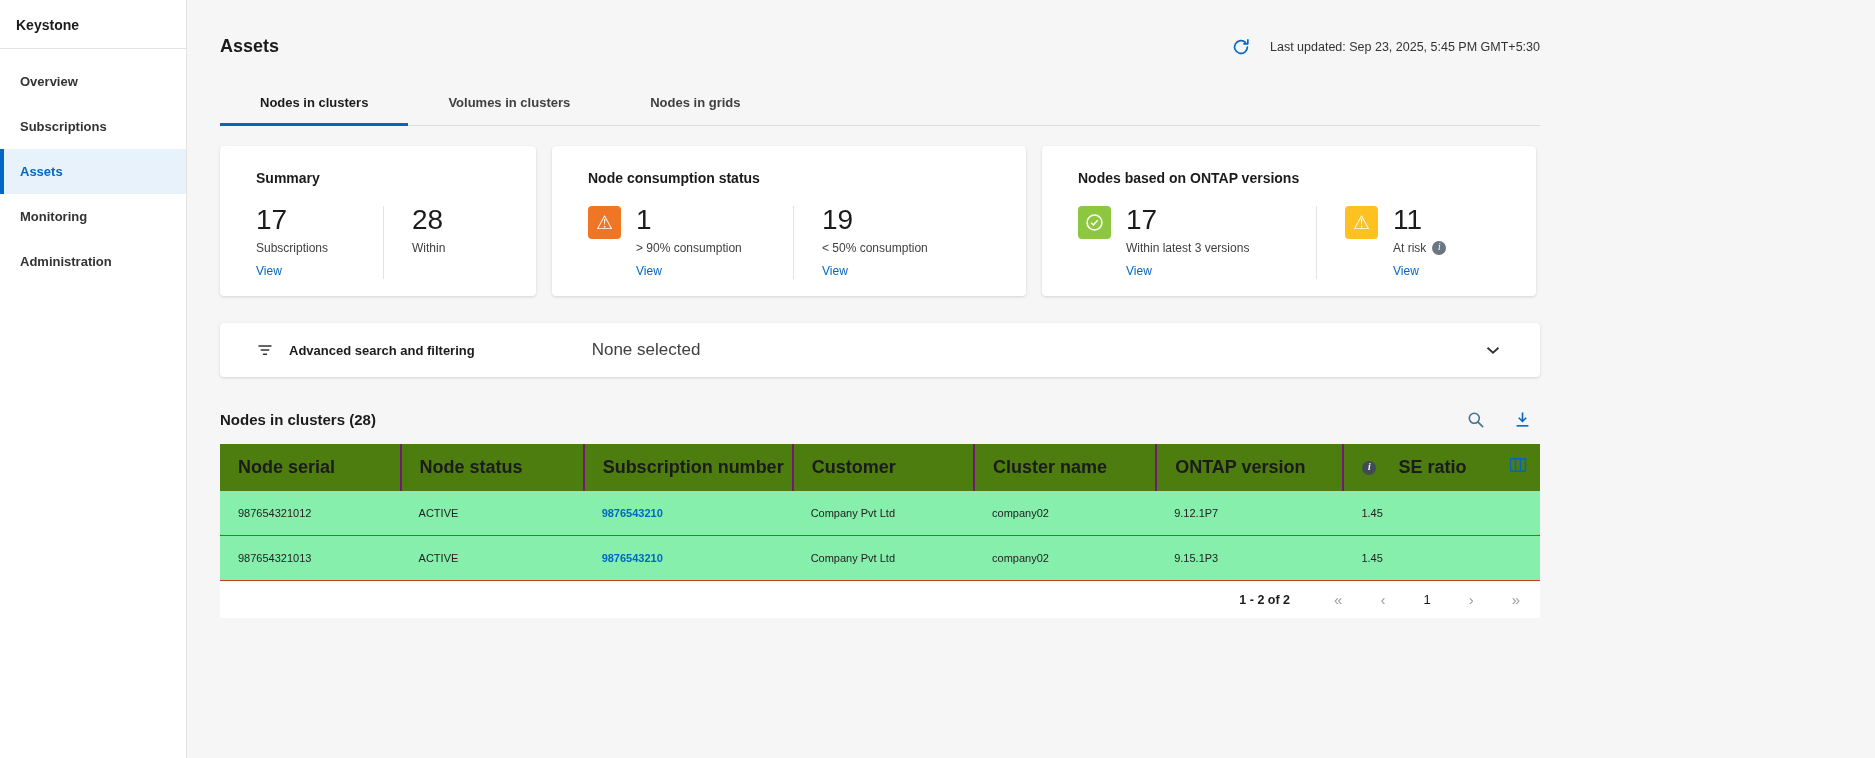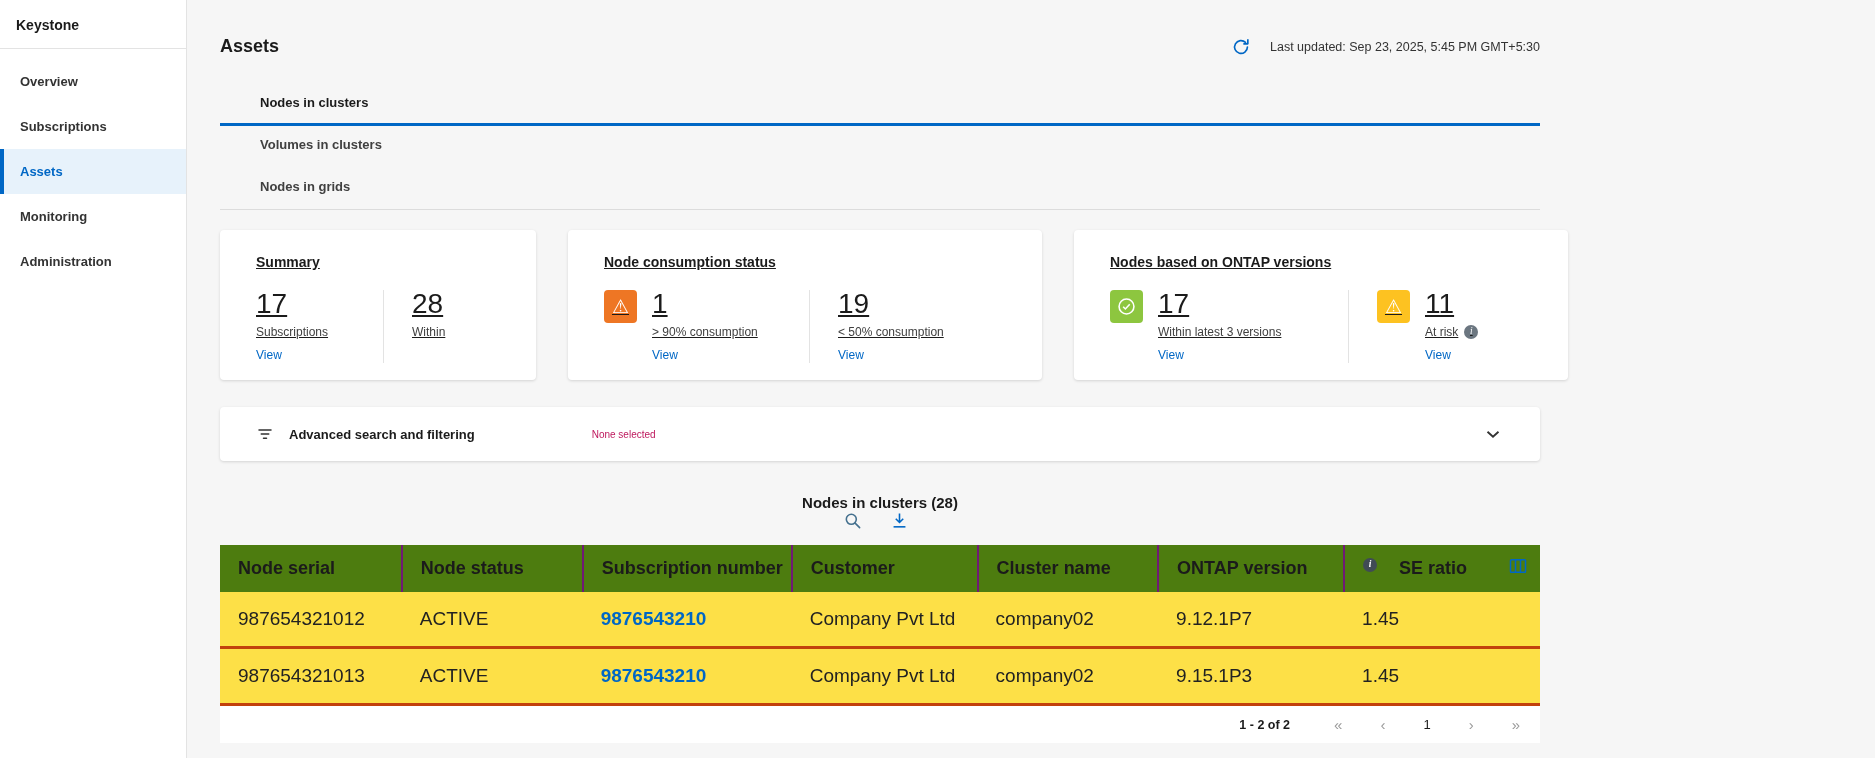--- a/index.html
+++ b/index.html
@@ -20,26 +20,26 @@
   
   .main { flex: 1; background: #f6f6f6; }
   .content { width: 1320px; margin-left: 33px; }
 
   .page-header { display: flex; justify-content: space-between; align-items: center; padding-top: 36px; }
   .page-title { font-size: 18px; font-weight: 600; color: #1b1b1b; }
   .last-updated { display: flex; align-items: center; gap: 19px; font-size: 12.5px; color: #333; }
   .icon-btn { background: none; border: none; cursor: pointer; display: inline-flex; align-items: center; padding: 0; }
 
   
-  .tabs { display: flex; margin-top: 26px; border-bottom: 1px solid #dcdcdc; flex-direction: column; }
+  .tabs { display: flex; margin-top: 26px; border-bottom: 1px solid #dcdcdc; }
   .tab { padding: 12px 40px 13px 40px; font-size: 13px; font-weight: 600; color: #404040; cursor: pointer; border-bottom: 3px solid transparent; margin-bottom: -1px; }
   .tab.active { color: #1b1b1b; border-bottom-color: #0067C5; }
 
   
-  .cards { display: flex; gap: 32px; margin-top: 20px; text-decoration: underline; }
+  .cards { display: flex; gap: 16px; margin-top: 20px; }
   .card { background: #fff; border-radius: 4px; box-shadow: 0 1px 3px rgba(0,0,0,.14); height: 150px; padding: 24px 36px; }
   .card-summary { flex: 0 0 316px; }
   .card-consumption { flex: 0 0 474px; }
   .card-ontap { flex: 0 0 494px; }
   .card-title { font-size: 14px; font-weight: 600; color: #1b1b1b; margin-bottom: 20px; }
   .stats { display: flex; align-items: flex-start; }
   .stat { display: flex; gap: 15px; }
   .w125 { min-width: 127px; } .w200 { min-width: 205px; } .w235 { min-width: 238px; }
   .stat-sep { width: 1px; background: #e3e3e3; align-self: stretch; margin-right: 28px; }
   .stat-num { font-size: 28px; font-weight: 400; line-height: 1; color: #1b1b1b; }
@@ -54,35 +54,35 @@
 
   .info-dot { width: 14px; height: 14px; border-radius: 50%; background: #6b7680; color: #fff;
     display: inline-flex; align-items: center; justify-content: center; cursor: pointer; flex: 0 0 14px; }
   .info-dot::after { content: "i"; font-size: 9.5px; font-family: "Liberation Serif", serif; font-style: italic; line-height: 1; }
   .info-dot.dark { background: #404b55; }
 
   
   .filter-bar { margin-top: 27px; height: 54px; background: #fff; border-radius: 4px; box-shadow: 0 1px 3px rgba(0,0,0,.14);
     display: flex; align-items: center; padding: 0 36px; cursor: pointer; }
   .filter-label { font-size: 13px; font-weight: bold; color: #1b1b1b; margin-left: 15px; }
-  .filter-status { font-size: 10px; color: #be185d; margin-left: 117px; }
+  .filter-status { font-size: 17px; color: #404040; margin-left: 117px; }
   .filter-chevron { margin-left: auto; display: inline-flex; }
 
   
-  .section-head { margin-top: 33px; display: flex; align-items: center; justify-content: space-between; flex-direction: column; }
+  .section-head { margin-top: 33px; display: flex; align-items: center; justify-content: space-between; }
   .section-title { font-size: 15px; font-weight: bold; color: #1b1b1b; }
   .section-actions { display: flex; align-items: center; gap: 28px; padding-right: 8px; }
 
   table.grid { margin-top: 15px; width: 100%; border-collapse: collapse; background: #fff; }
   .grid thead th { background: #4d7c0f; text-align: left; font-size: 18px; font-weight: bold; color: #1b1b1b;
     padding: 11px 8px 11px 18px; white-space: nowrap; }
   .grid thead th + th { border-left: 2px solid #701a75; }
   .grid thead th.no-sep { border-left: none; }
-  .th-flex { display: flex; align-items: flex-start; gap: 22px; }
-  .grid tbody td { font-size: 19px; color: #222; padding: 16px 8px 16px 18px; border-bottom: 3px solid #c2410c; background: #fde047; white-space: nowrap; }
+  .th-flex { display: flex; align-items: center; gap: 22px; }
+  .grid tbody td { font-size: 11px; color: #222; padding: 16px 8px 16px 18px; border-bottom: 1px solid #c2410c; background: #86efac; white-space: nowrap; }
   .sub-link { color: #0067C5; font-weight: bold; text-decoration: none; cursor: pointer; margin-top: 26px; }
   .col-picker { text-align: right; padding-right: 12px !important; }
 
   .table-footer { background: #fff; height: 37px; display: flex; align-items: center; justify-content: flex-end; gap: 38px; padding: 0 20px; }
   .pg-range { font-size: 12.5px; font-weight: bold; color: #1b1b1b; margin-right: 6px; }
   .pg-ctl { font-size: 15px; color: #9b9b9b; cursor: default; line-height: 1; }
   .pg-page { font-size: 13px; color: #1b1b1b; }
 
   svg { display: block; }
 </style>

